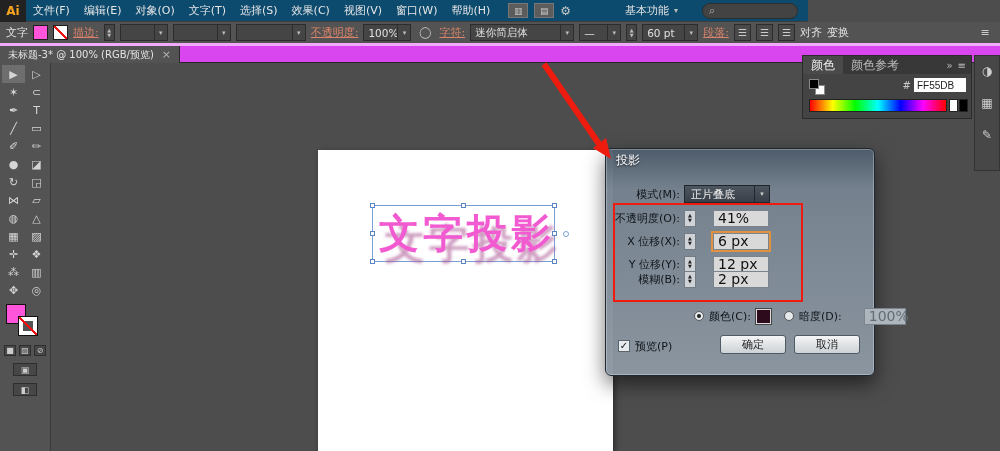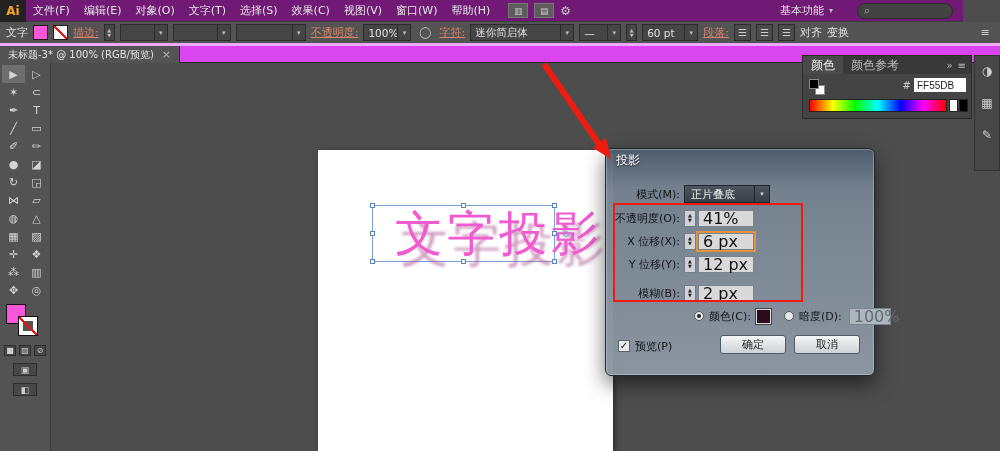--- a/index.html
+++ b/index.html
@@ -1,20 +1,20 @@
 <!DOCTYPE html>
 <html><head>
 <meta charset="utf-8">
 <style>
 *{margin:0;padding:0;box-sizing:border-box}
 html,body{width:1000px;height:451px;overflow:hidden}
 body{font-family:"DejaVu Sans","Liberation Sans",sans-serif;font-size:11px;background:#4d4d4d;color:#ddd;position:relative}
 .app{position:absolute;inset:0}
 
-.menubar{position:absolute;left:0;top:0;width:963px;height:22px;background:#701a75;border-bottom:1px solid #3c3c3c;display:flex;align-items:center;z-index:20}
+.menubar{position:absolute;left:0;top:0;width:808px;height:22px;background:#0c4a6e;border-bottom:1px solid #3c3c3c;display:flex;align-items:center;z-index:20}
 .ai-logo{width:26px;height:22px;background:#222;color:#f7a421;font-weight:bold;font-size:12px;display:flex;align-items:center;justify-content:center}
 .menu-item{padding:0 7px;line-height:22px;font-size:11px;color:#e6e6e6;cursor:default;white-space:nowrap}
 .menu-icons{display:flex;align-items:center;margin-left:8px}
 .mini-icon{width:20px;height:15px;border:1px solid #777;margin:0 3px;font-size:9px;color:#c9c9c9;display:inline-flex;align-items:center;justify-content:center;background:#5c5c5c}
 .mini-icon.plain{border:none;background:none;width:auto;font-size:12px}
 .menu-right{margin-left:auto;display:flex;align-items:center;gap:24px;padding-right:10px}
 .workspace{display:flex;gap:5px;color:#e2e2e2;align-items:center}
 .dd-glyph{font-size:8px;color:#bbb}
 .searchbox{width:96px;height:16px;border-radius:8px;background:#434343;border:1px solid #2e2e2e;display:flex;align-items:center;padding:0 6px;gap:4px}
 .searchbox input{flex:1;min-width:0;background:none;border:none;outline:none;color:#ddd;font-size:10px}
@@ -48,33 +48,33 @@
 .tb-stroke{position:absolute;left:15px;top:13px;width:20px;height:20px;background:#fff;border:1px solid #111}
 .tb-stroke::before{content:"";position:absolute;inset:4px;background:#535353}
 .tb-stroke::after{content:"";position:absolute;inset:0;background:linear-gradient(to top right,transparent 46%,#e11 46%,#e11 54%,transparent 54%)}
 .mini-row{display:flex;gap:3px;margin-top:2px}
 .mini-sq{width:12px;height:11px;border:1px solid #2e2e2e;background:#474747;color:#ccc;font-size:8px;display:flex;align-items:center;justify-content:center}
 .mode-btn{margin-top:7px;width:24px;height:13px;border:1px solid #2e2e2e;background:#474747;color:#ccc;font-size:9px;display:flex;align-items:center;justify-content:center}
 
 .canvas{position:absolute;left:51px;top:63px;width:949px;height:388px;overflow:hidden;background:#4d4d4d}
 .artboard{position:absolute;left:267px;top:87px;width:295px;height:302px;background:#fff;box-shadow:2px 2px 6px rgba(0,0,0,.45)}
 .selection{position:absolute;left:54px;top:55px;width:183px;height:57px;border:1px solid #7aa0d4}
-.shadow-text{position:absolute;left:22px;top:0;font-size:48px;line-height:54px;font-weight:normal;letter-spacing:4px;white-space:nowrap;text-shadow:6px 11px 3px rgba(173,90,150,.6)}
+.shadow-text{position:absolute;left:6px;top:0;font-size:40px;line-height:54px;font-weight:bold;letter-spacing:4px;white-space:nowrap;text-shadow:6px 11px 3px rgba(173,90,150,.6)}
 .handle{position:absolute;width:5px;height:5px;background:#fff;border:1px solid #5b84c4}
 .anchor-ring{position:absolute;width:6px;height:6px;border:1px solid #7aa0d4;border-radius:50%;left:190px;top:25px}
 
 .arrow-overlay{position:absolute;inset:0;z-index:50;pointer-events:none}
 
 .dialog{position:absolute;left:605px;top:148px;width:270px;height:228px;z-index:40;border-radius:6px;border:1px solid #1f2831;background:linear-gradient(180deg,rgba(77,92,108,.97) 0%,rgba(118,131,144,.97) 18%,rgba(140,151,162,.97) 100%);box-shadow:0 8px 20px rgba(0,0,0,.55),inset 0 0 0 1px rgba(255,255,255,.28)}
 .dialog-title{height:22px;line-height:22px;padding-left:10px;color:#fff;font-size:12px;text-shadow:0 1px 2px rgba(0,0,0,.8)}
 .drow{position:absolute;left:0;width:100%;height:18px;display:flex;align-items:center}
 .dlbl{width:78px;text-align:right;padding-right:4px;color:#101418;font-size:11px;white-space:nowrap}
 .dstepper{width:12px;height:17px;background:#cfd3d7;border:1px solid #737b84;display:flex;flex-direction:column;align-items:center;justify-content:center;color:#222;flex:none}
 .dstepper span{font-size:5px;line-height:5px}
-.dfield{width:56px;height:17px;margin-left:2px;background:#d9d9d9;border:1px solid #7b838c;color:#111;display:flex;align-items:center;padding-left:4px;font-size:16px}
+.dfield{width:56px;height:17px;margin-left:17px;background:#d9d9d9;border:1px solid #7b838c;color:#111;display:flex;align-items:center;padding-left:4px;font-size:14px}
 .dfield.hl{box-shadow:0 0 0 2px #e09240}
 .dfield.disabled{background:#aeb6bd;color:#646b72;width:42px}
 .ddrop{width:86px;height:18px;background:linear-gradient(#4d555f,#383f47);border:1px solid #20262d;color:#eee;display:flex;align-items:center}
 .ddrop .val{flex:1;padding-left:6px;font-size:11px}
 .ddrop .arrow{width:15px;align-self:stretch;border-left:1px solid #20262d;display:flex;align-items:center;justify-content:center;font-size:7px;color:#ccc}
 .anno{position:absolute;left:7px;top:54px;width:190px;height:99px;border:2px solid #e11;z-index:6;pointer-events:none}
 .radio{width:10px;height:10px;border-radius:50%;background:#e6e9ec;border:1px solid #555;display:inline-flex;align-items:center;justify-content:center;flex:none}
 .radio .dot{width:4px;height:4px;border-radius:50%;background:#222}
 .cswatch{width:15px;height:15px;background:#2d0a1c;border:1px solid #ddd;outline:1px solid #444;flex:none}
 .checkbox{width:12px;height:12px;background:#e8ebee;border:1px solid #5b636b;display:flex;align-items:center;justify-content:center;color:#111;font-size:10px;line-height:10px;flex:none}
@@ -278,21 +278,21 @@
       <span class="dfield hl">6 px</span>
     </div>
     <div class="drow" style="top:106px">
       <span class="dlbl">Y 位移(Y):</span>
       <span class="dstepper">
           <span>▲</span>
           <span>▼</span>
         </span>
       <span class="dfield">12 px</span>
     </div>
-    <div class="drow" style="top:135px">
+    <div class="drow" style="top:121px">
       <span class="dlbl">模糊(B):</span>
       <span class="dstepper">
           <span>▲</span>
           <span>▼</span>
         </span>
       <span class="dfield">2 px</span>
     </div>
     <div class="drow" style="top:158px;padding-left:88px;gap:5px">
       <span class="radio">
           <span class="dot"></span>

